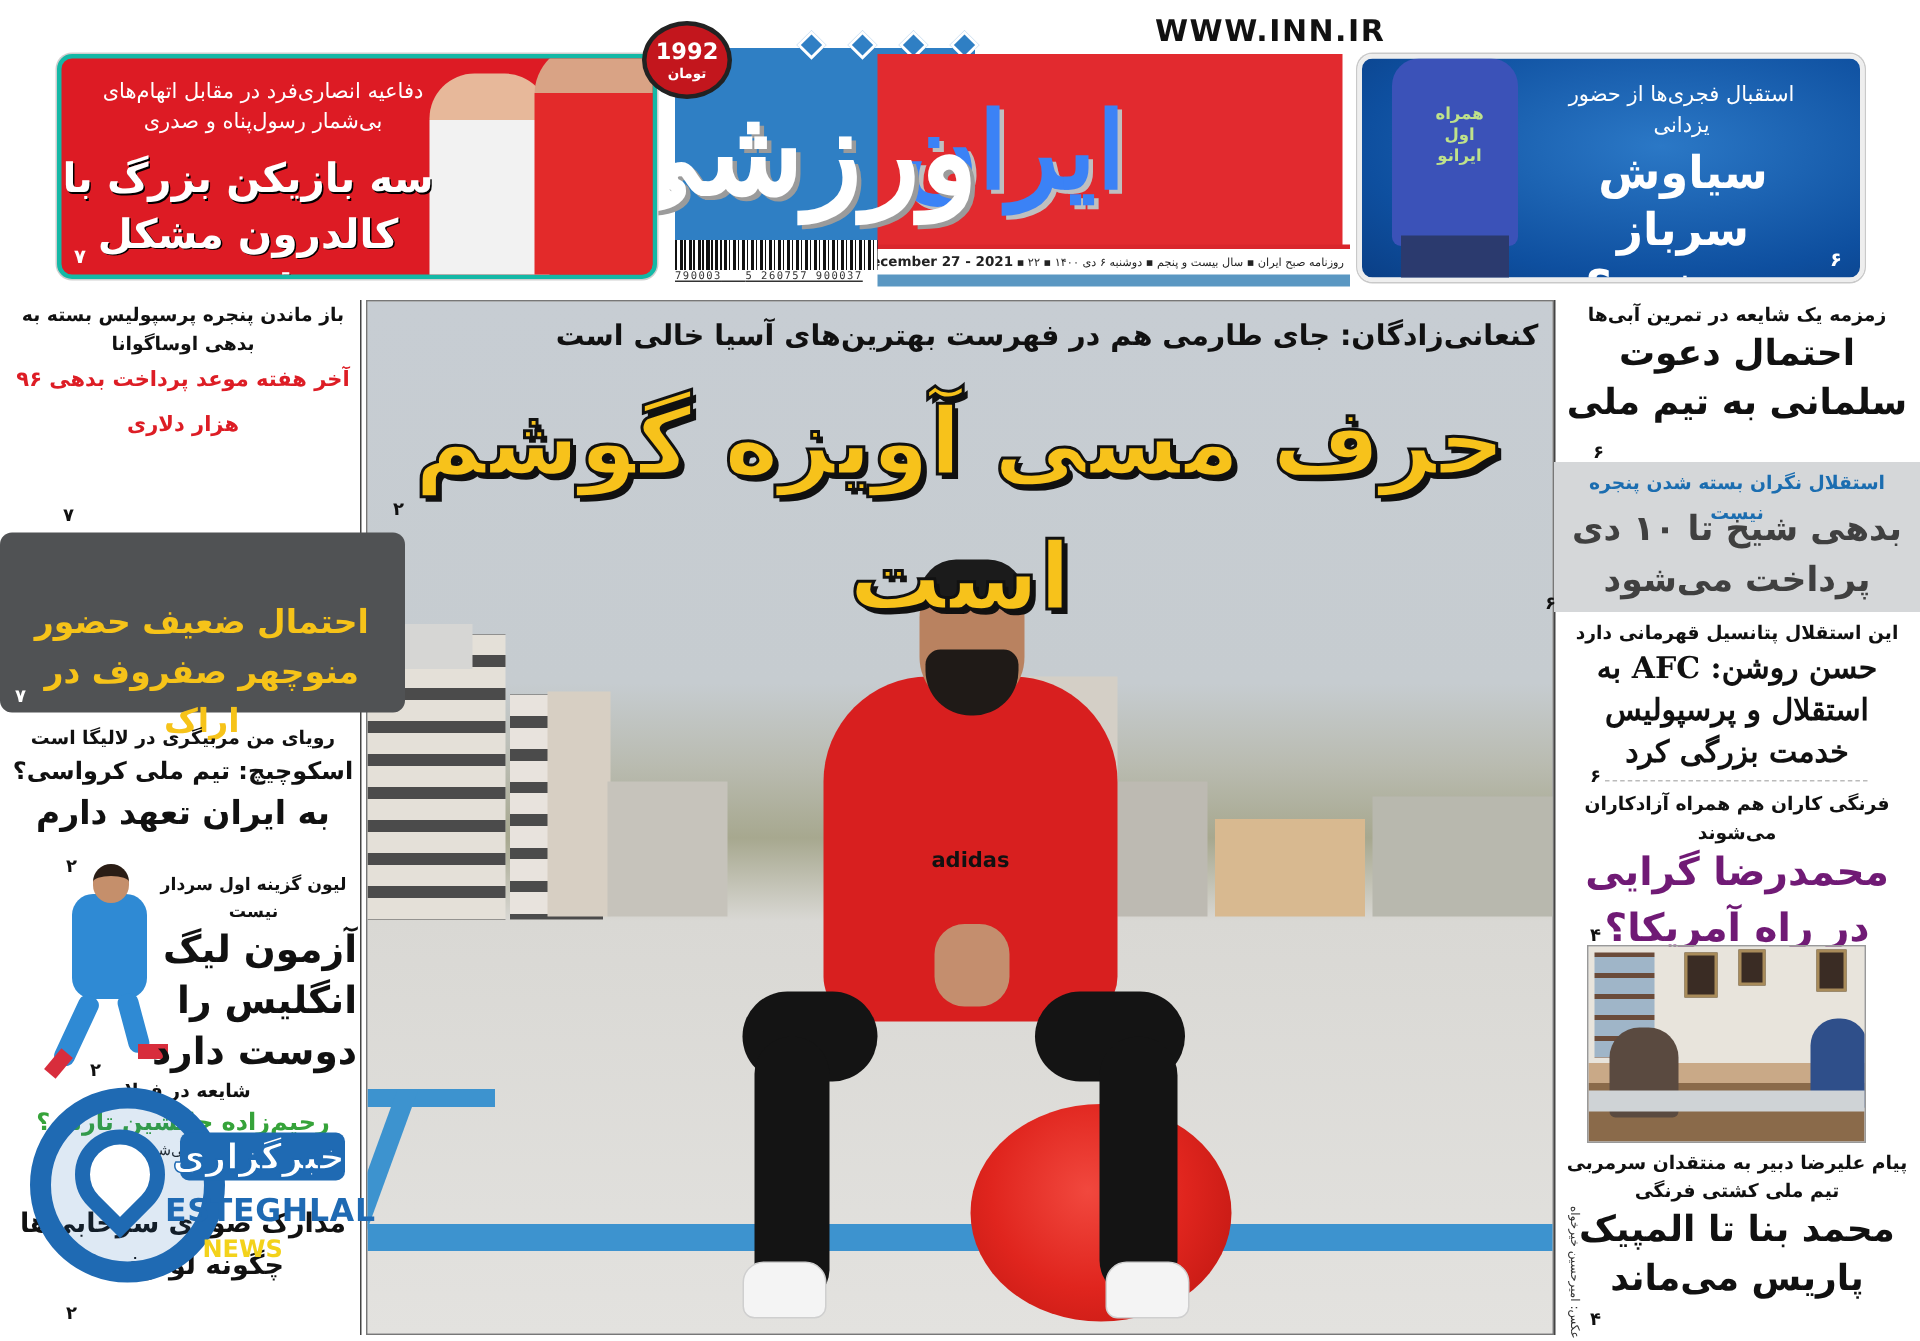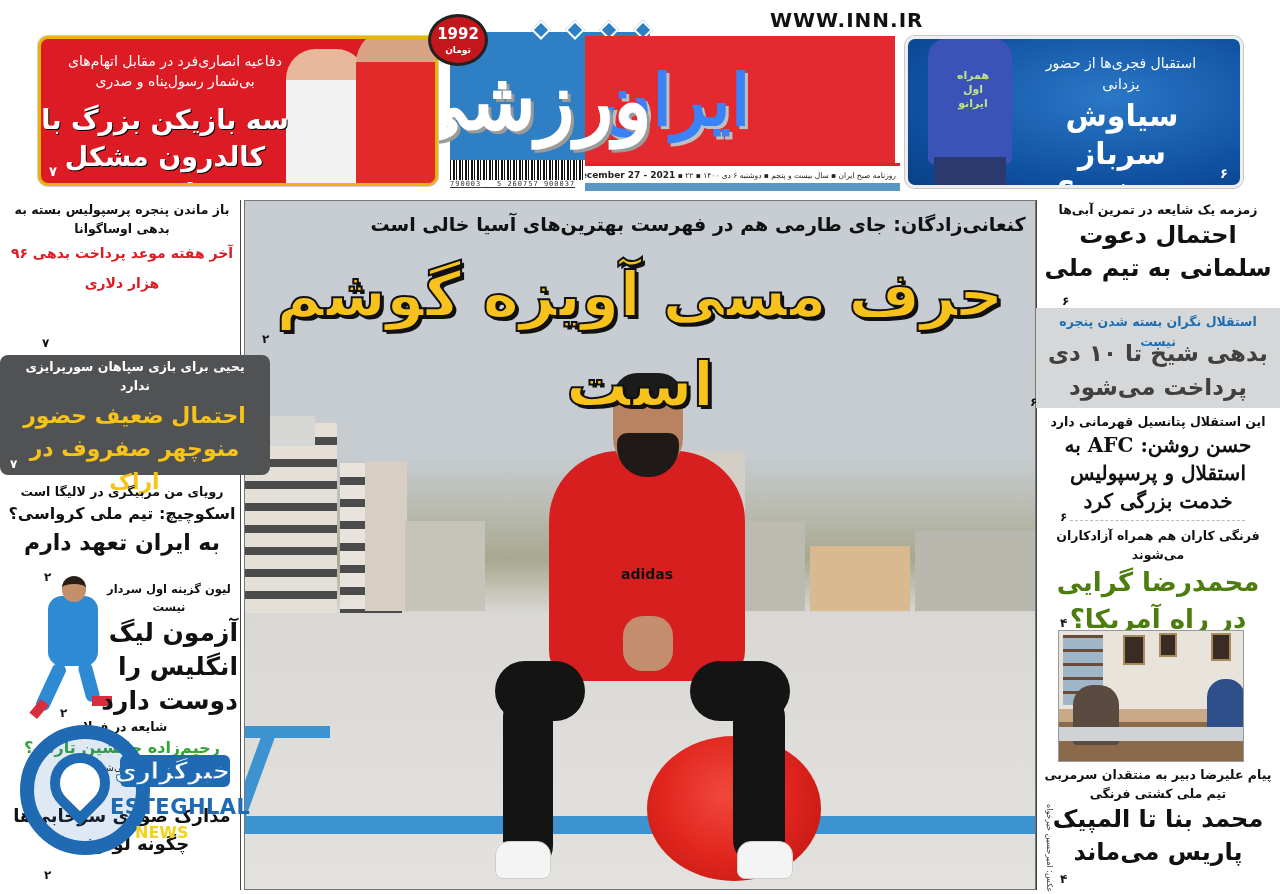--- a/index.html
+++ b/index.html
@@ -18,21 +18,21 @@
   #rule-red { left: 585px; top: 163px; width: 315px; height: 4px; background: #d9262c; }
   #rule-blue { left: 585px; top: 183px; width: 315px; height: 8px; background: #5a97c2; }
   #barcode { left: 450px; top: 160px; width: 135px; height: 30px; }
   .bars { width: 100%; height: 20px; background: repeating-linear-gradient(90deg,#111 0 1px,#fff 1px 3px,#111 3px 5px,#fff 5px 6px); }
   .barnum { font-size: 7px; color: #333; direction: ltr; text-align: left; letter-spacing: 1px; font-family: "DejaVu Sans Mono", monospace; text-decoration: underline; }
   #price-badge { left: 428px; top: 14px; width: 60px; height: 52px; border-radius: 50%; background: #c3161d; border: 3px solid #222; color: #fff; font-weight: bold; text-align: center; }
   #price-badge .p1 { font-size: 15px; line-height: 22px; margin-top: 6px; }
   #price-badge .p2 { font-size: 9px; line-height: 10px; }
 
   
-  #promo-left { left: 38px; top: 36px; width: 400px; height: 150px; background: #dd1b24; border-radius: 10px; border: 3px solid #eab308; box-shadow: 0 0 0 1px #cfcfcf; overflow: hidden; }
+  #promo-left { left: 38px; top: 36px; width: 400px; height: 150px; background: #dd1b24; border-radius: 10px; border: 3px solid #14b8a6; box-shadow: 0 0 0 1px #cfcfcf; overflow: hidden; }
   #promo-left .photo { position:absolute; left: 245px; top: -10px; width: 160px; height: 165px; }
   .ph-white { position:absolute; left: 0; top: 20px; width: 80px; height: 140px; background: linear-gradient(180deg,#e7b89a 0 22%,#f2f2f2 22%); border-radius: 30px 30px 0 0; }
   .ph-red { position:absolute; left: 70px; top: 0; width: 90px; height: 165px; background: linear-gradient(180deg,#d9a385 0 20%,#e32a2a 20%); border-radius: 34px 34px 0 0; }
   #promo-left .kicker { position:absolute; right: 140px; top: 12px; width: 240px; font-size: 14px; line-height: 20px; color: #fff; text-align: center; }
   #promo-left .title { position:absolute; right: 145px; top: 62px; width: 250px; font-size: 27px; line-height: 37px; color: #fff; text-align: center; font-weight: bold; text-shadow: 1px 1px 0 #000; }
   #promo-left .page { position:absolute; left: 8px; bottom: 4px; font-size: 13px; color:#fff; font-weight:bold; }
 
   
   #promo-right { left: 905px; top: 36px; width: 338px; height: 152px; background: radial-gradient(ellipse at 60% 40%, #2b78c6 0%, #0e4f9f 70%, #0a3f86 100%); border-radius: 10px; border: 3px solid #eeeeee; box-shadow: 0 0 0 1px #c9c9c9; overflow: hidden; }
   #promo-right .player { position:absolute; left: 12px; top: 0; width: 100px; height: 152px; }
@@ -103,21 +103,21 @@
   
   #r1 { left: 1040px; top: 200px; width: 236px; }
   #r1 .t { font-size: 24px; line-height: 33px; font-weight: bold; color:#111; }
   #r2 { left: 1036px; top: 308px; width: 244px; height: 100px; background: #d5d7d9; }
   #r2 .k { position:absolute; right: 4px; top: 4px; width: 236px; text-align:center; font-size: 12.5px; line-height: 20px; font-weight: bold; color: #1b6db0; }
   #r2 .t { position:absolute; right: 6px; top: 28px; width: 232px; text-align:center; font-size: 23px; line-height: 34px; font-weight: bold; color: #404040; }
   #r3 { left: 1040px; top: 412px; width: 236px; }
   #r3 .t { font-size: 20px; line-height: 28px; font-weight: bold; color:#111; font-family: "DejaVu Serif", serif; }
   #r-div { left: 1070px; top: 520px; width: 175px; height: 0; border-top: 1px dashed #bbb; }
   #r4 { left: 1040px; top: 526px; width: 236px; }
-  #r4 .t { font-size: 26px; line-height: 37px; font-weight: bold; color:#4d7c0f; }
+  #r4 .t { font-size: 26px; line-height: 37px; font-weight: bold; color:#701a75; }
   #r5-photo { left: 1058px; top: 630px; width: 186px; height: 132px; border: 1px solid #999; overflow: hidden; background: linear-gradient(180deg,#e8e4dc 0 60%,#c9a987 60% 70%,#8a6a4a 70%); }
   .office-shelf { position:absolute; left: 4px; top: 4px; width: 40px; height: 70px; background: repeating-linear-gradient(180deg,#6a4b3a 0 3px,#9fb5c8 3px 14px); }
   .office-frame { position:absolute; width: 22px; height: 30px; background: #3a2c24; border: 2px solid #a88b5a; }
   .office-man1 { position:absolute; left: 14px; top: 54px; width: 46px; height: 60px; background: #5a4a40; border-radius: 20px 20px 4px 4px; }
   .office-man2 { position:absolute; left: 148px; top: 48px; width: 38px; height: 60px; background: #2f4f8a; border-radius: 18px 18px 4px 4px; }
   .office-table { position:absolute; left: 0; top: 96px; width: 186px; height: 14px; background: #cfd3d6; }
   #r5 { left: 1040px; top: 765px; width: 236px; }
   #r5 .t { font-size: 24px; line-height: 33px; font-weight: bold; color:#111; }
   #vr-right { left: 1036px; top: 200px; width: 1px; height: 690px; background: #444; }
 </style>
@@ -214,21 +214,20 @@
 <div class="abs" id="vr-left"></div>
 <div class="abs" id="vr-right"></div>
 
 <div class="col-text" id="l1">
   <div class="kick">باز ماندن پنجره پرسپولیس بسته به بدهی اوساگوانا</div>
   <div class="t">آخر هفته موعد پرداخت بدهی ۹۶ هزار دلاری</div>
 </div>
 <div class="pg" style="left:42px;top:336px;">۷</div>
 
 <div class="abs" id="l2">
-  <div class="k">یحیی برای بازی سپاهان سورپرایزی ندارد</div>
   <div class="t">احتمال ضعیف حضور منوچهر صفروف در اراک</div>
   <div class="pg" style="left:10px;top:102px;color:#fff;">۷</div>
 </div>
 
 <div class="col-text" id="l3">
   <div class="kick">رویای من مربیگری در لالیگا است</div>
   <div class="t1">اسکوچیچ: تیم ملی کرواسی؟</div>
   <div class="t2">به ایران تعهد دارم</div>
 </div>
 <div class="pg" style="left:44px;top:570px;">۲</div>

